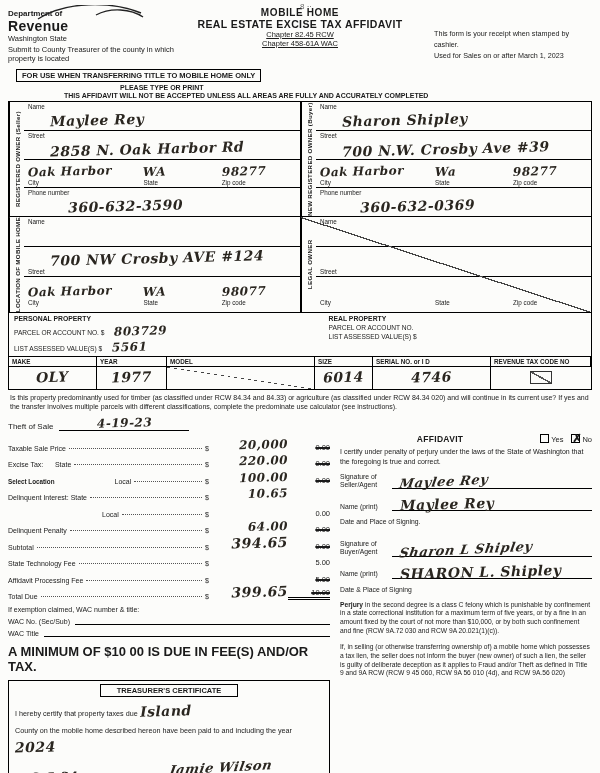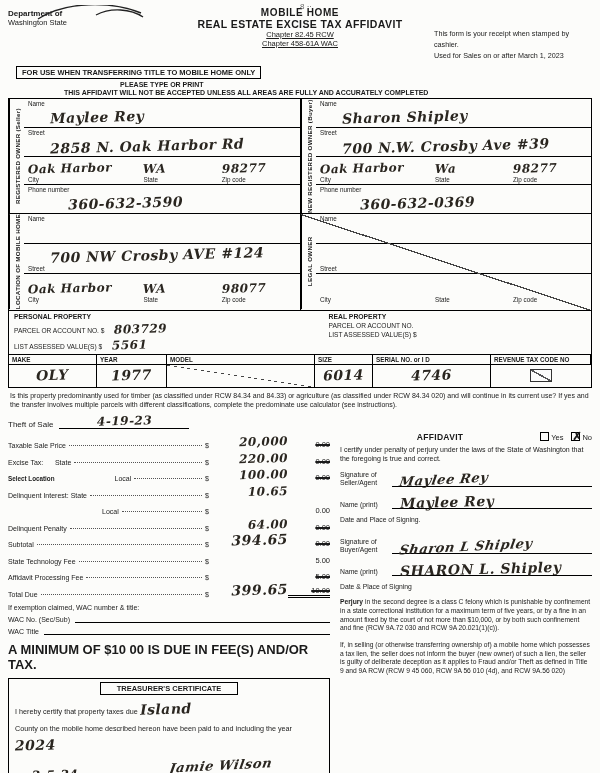--- a/index.html
+++ b/index.html
@@ -137,21 +137,23 @@
 <div class="page">
 
   <span class="stamp-marks">8 ··</span>
 
   <div class="hdr">
     <div class="logo">
       <svg class="swoosh" width="110" height="16" viewBox="0 0 110 16">
         <path d="M2 14 C 30 -4, 75 -4, 105 8 M60 10 C 75 2, 95 4, 107 12" fill="none" stroke="#222" stroke-width="1.4"></path>
       </svg>
       <span class="dept-small">Department of</span>
+      <span class="dept-big">Revenue</span>
       <span class="dept-state">Washington State</span>
+      <div class="submit-note">Submit to County Treasurer of the county in which property is located</div>
     </div>
     <div class="titles">
       <div class="t1">MOBILE HOME</div>
       <div class="t2">REAL ESTATE EXCISE TAX AFFIDAVIT</div>
       <div class="t3">Chapter 82.45 RCW</div>
       <div class="t3">Chapter 458-61A WAC</div>
     </div>
     <div class="hnotes">
       <div>This form is your receipt when stamped by cashier.</div>
       <div>Used for Sales on or after March 1, 2023</div>

